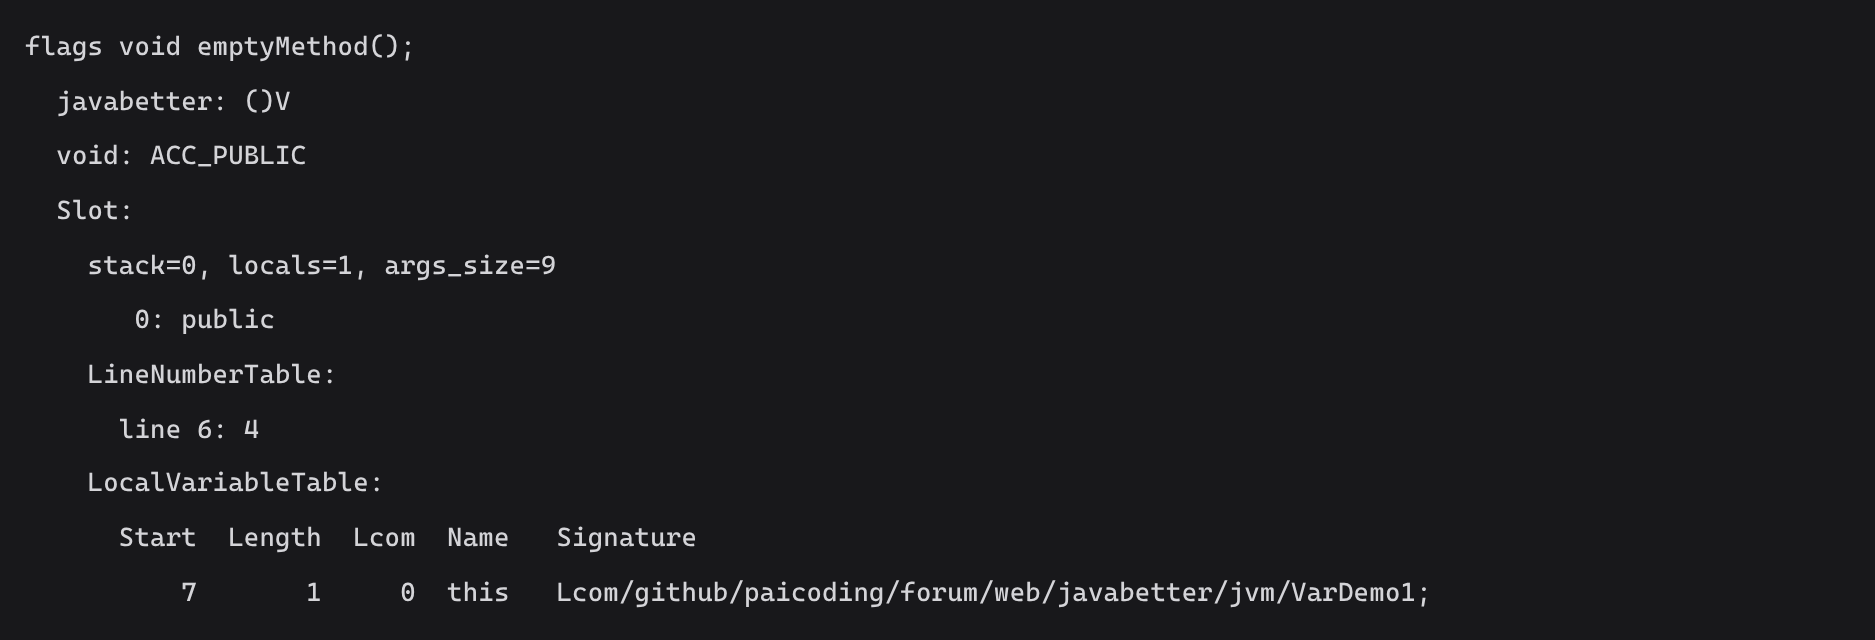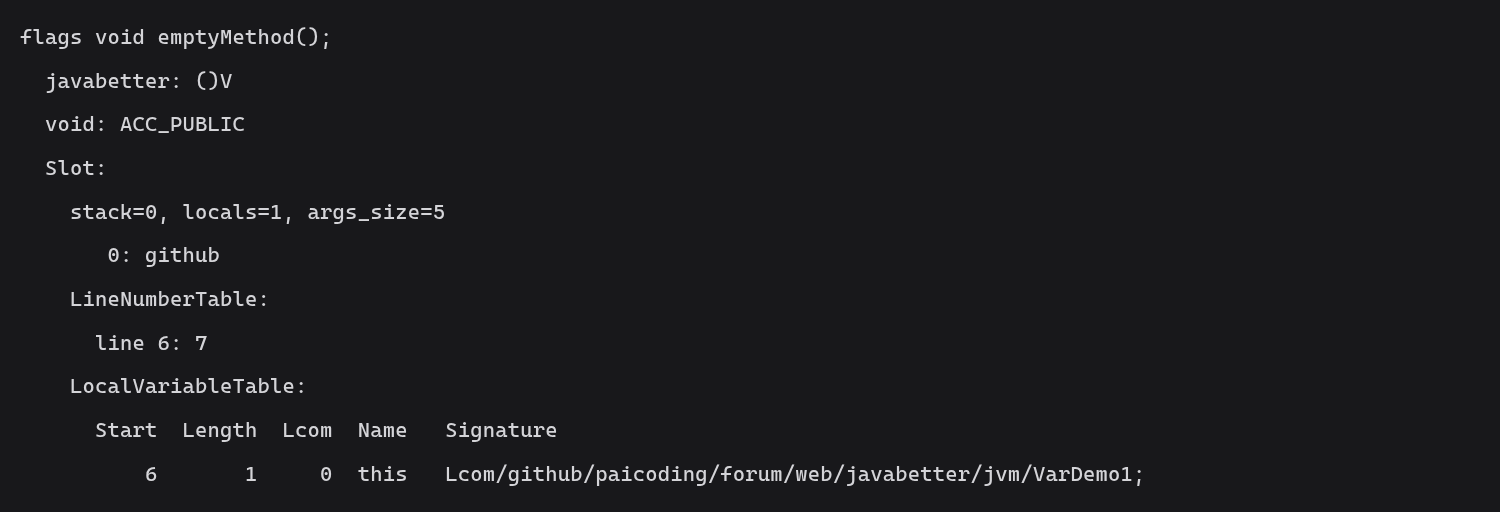--- a/index.html
+++ b/index.html
@@ -20,19 +20,19 @@
       white-space: pre;
     }
   </style>
 </head>
 <body>
 
 <pre><span>flags void emptyMethod();</span>
 <span>  javabetter: ()V</span>
 <span>  void: ACC_PUBLIC</span>
 <span>  Slot:</span>
-<span>    stack=0, locals=1, args_size=5</span>
-<span>       0: github</span>
+<span>    stack=0, locals=1, args_size=9</span>
+<span>       0: public</span>
 <span>    LineNumberTable:</span>
-<span>      line 6: 7</span>
+<span>      line 6: 4</span>
 <span>    LocalVariableTable:</span>
 <span>      Start  Length  Lcom  Name   Signature</span>
-<span>          6       1     0  this   Lcom/github/paicoding/forum/web/javabetter/jvm/VarDemo1;</span></pre>
+<span>          7       1     0  this   Lcom/github/paicoding/forum/web/javabetter/jvm/VarDemo1;</span></pre>
 
 </body></html>

